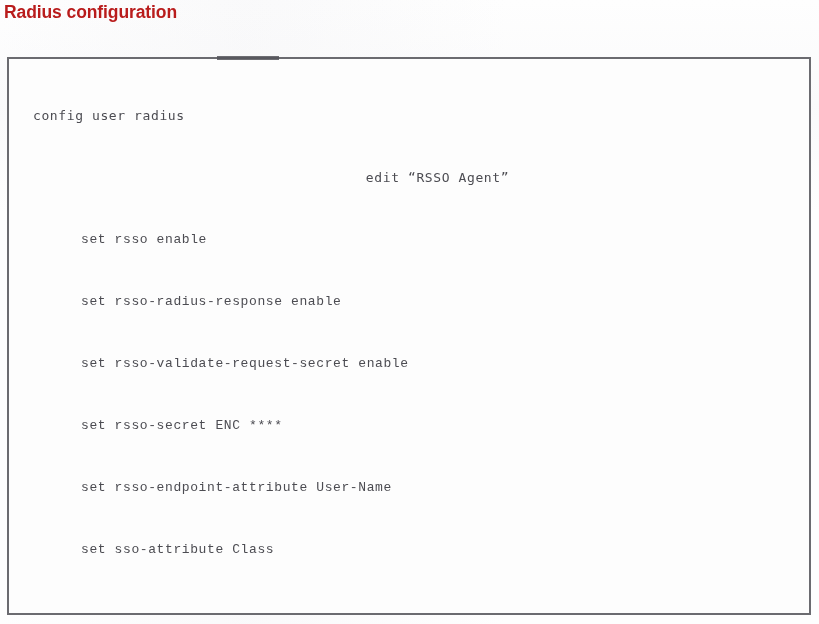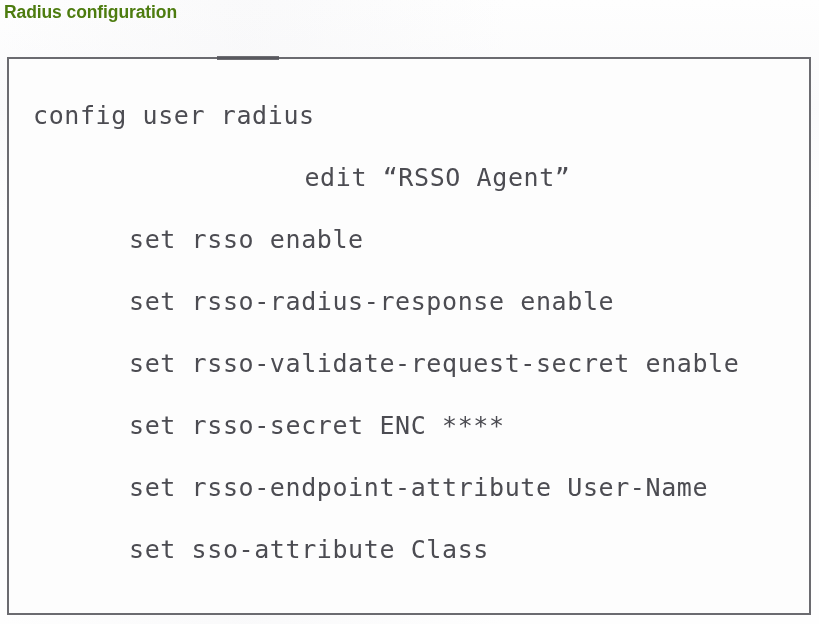--- a/index.html
+++ b/index.html
@@ -24,21 +24,21 @@
       linear-gradient(180deg, rgba(250,250,251,0) 0%, rgba(246,246,248,0.55) 18%, rgba(252,252,253,0) 34%),
       linear-gradient(90deg, rgba(249,249,250,0) 0%, rgba(245,245,247,0.5) 30%, rgba(250,250,251,0) 62%);
   }
   #page-title {
     position: absolute;
     left: 4px;
     top: 0px;
     font-size: 17.5px;
     font-weight: bold;
     letter-spacing: -0.1px;
-    color: #4d7c0f;
+    color: #b91c1c;
     line-height: 24px;
     white-space: nowrap;
   }
   #code-frame {
     position: absolute;
     left: 7px;
     top: 57px;
     width: 804px;
     height: 558px;
     box-sizing: border-box;
@@ -59,29 +59,29 @@
     position: absolute;
     left: 0;
     top: 0;
     right: 0;
     bottom: 0;
     padding: 26px 0 0 0;
     margin: 0;
   }
   .code-line {
     font-family: "DejaVu Sans Mono", "Liberation Mono", monospace;
-    font-size: 25px;
+    font-size: 13px;
     line-height: 62px;
     color: #4c4c52;
     white-space: pre;
     letter-spacing: 0.6px;
   }
   .indent-0 { padding-left: 24px; }
   .indent-1 { padding-left: 57px; text-align: center; }
-  .indent-2 { padding-left: 120px; }
+  .indent-2 { padding-left: 72px; font-family: Liberation Mono, monospace; }
 </style>
 </head>
 <body>
 
 <div id="page">
 
   <div id="scan-noise"></div>
 
   <div id="page-title">Radius configuration</div>
 

